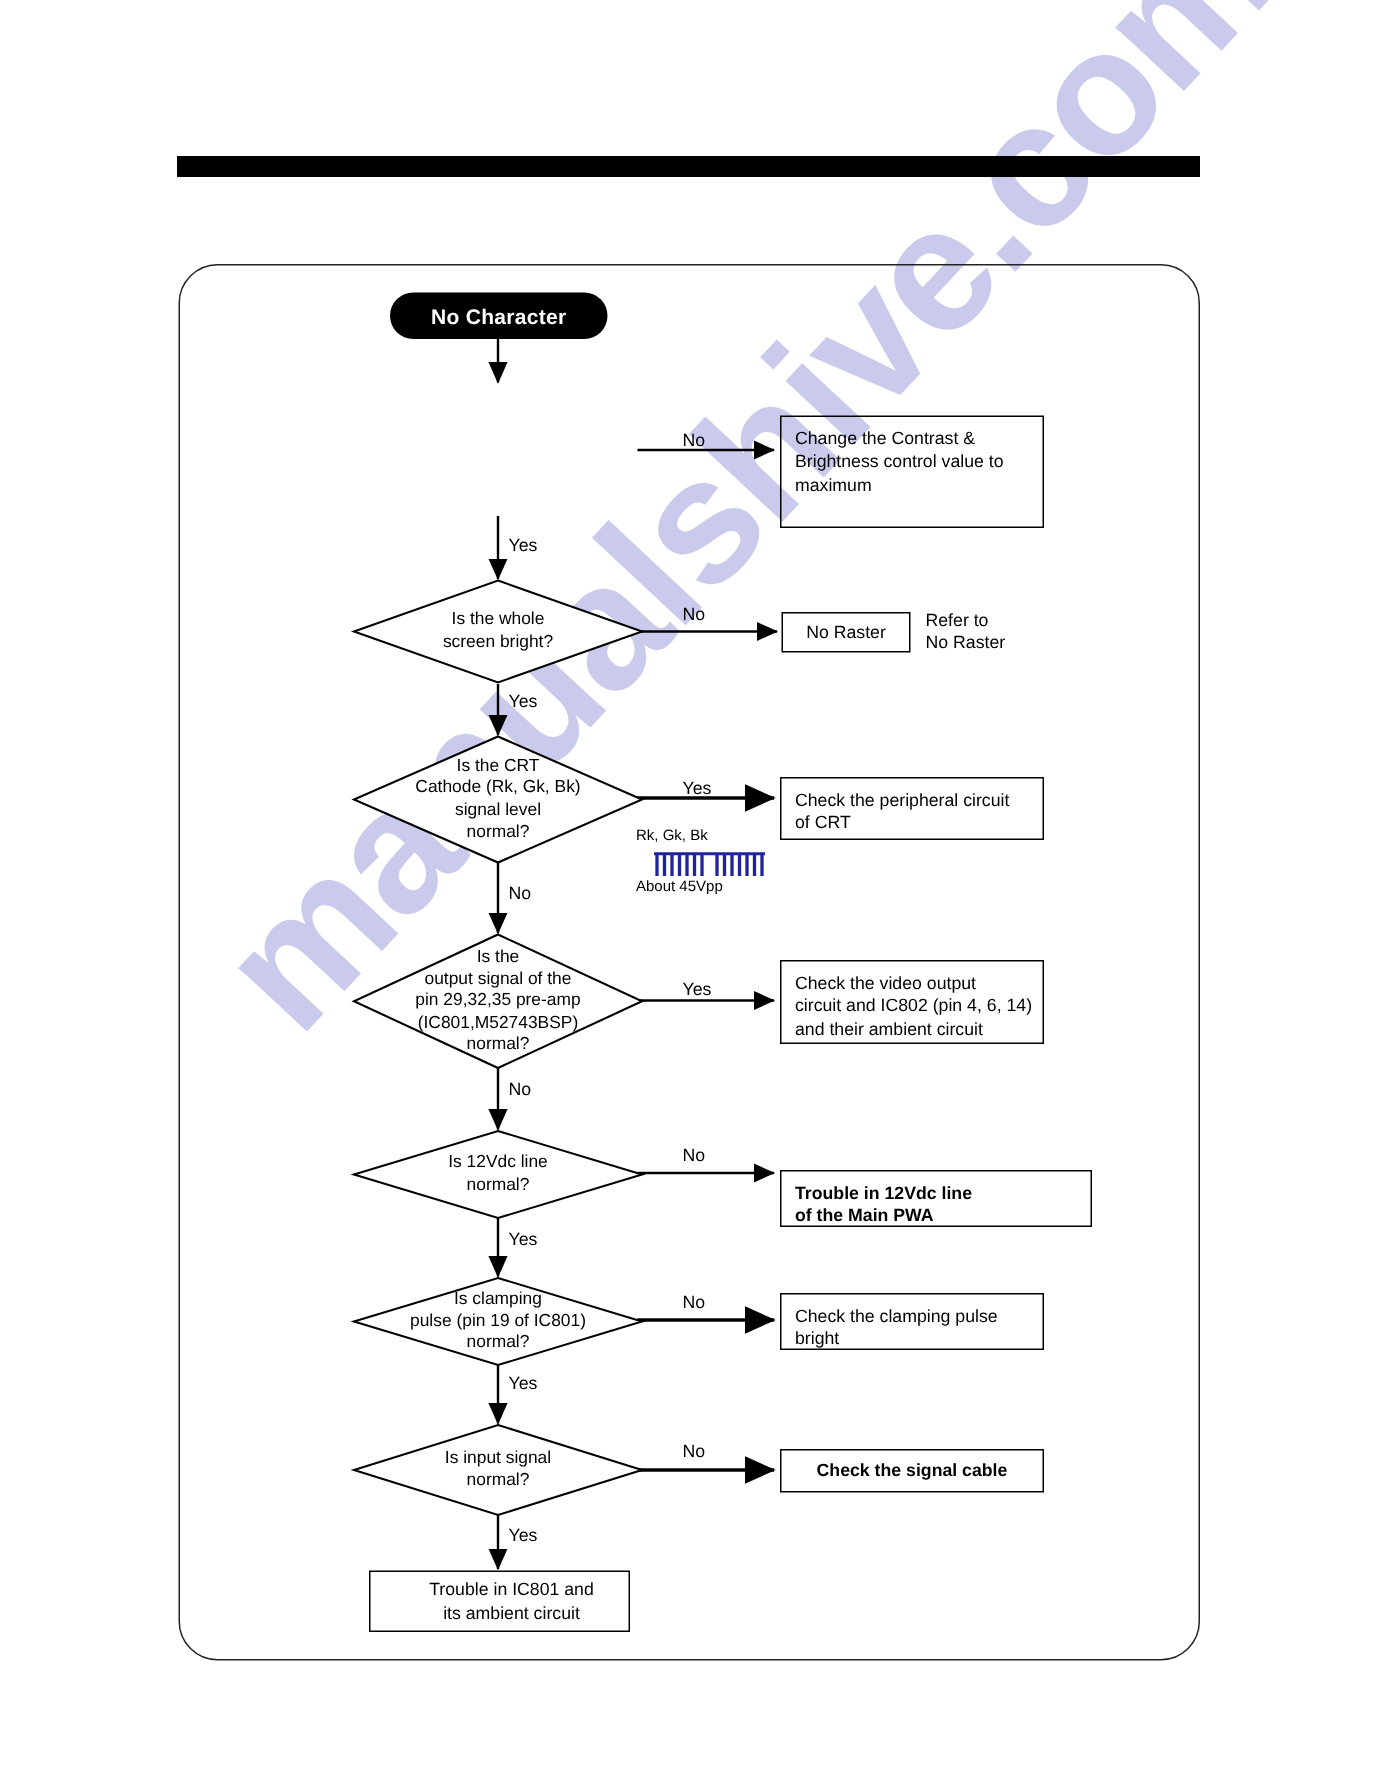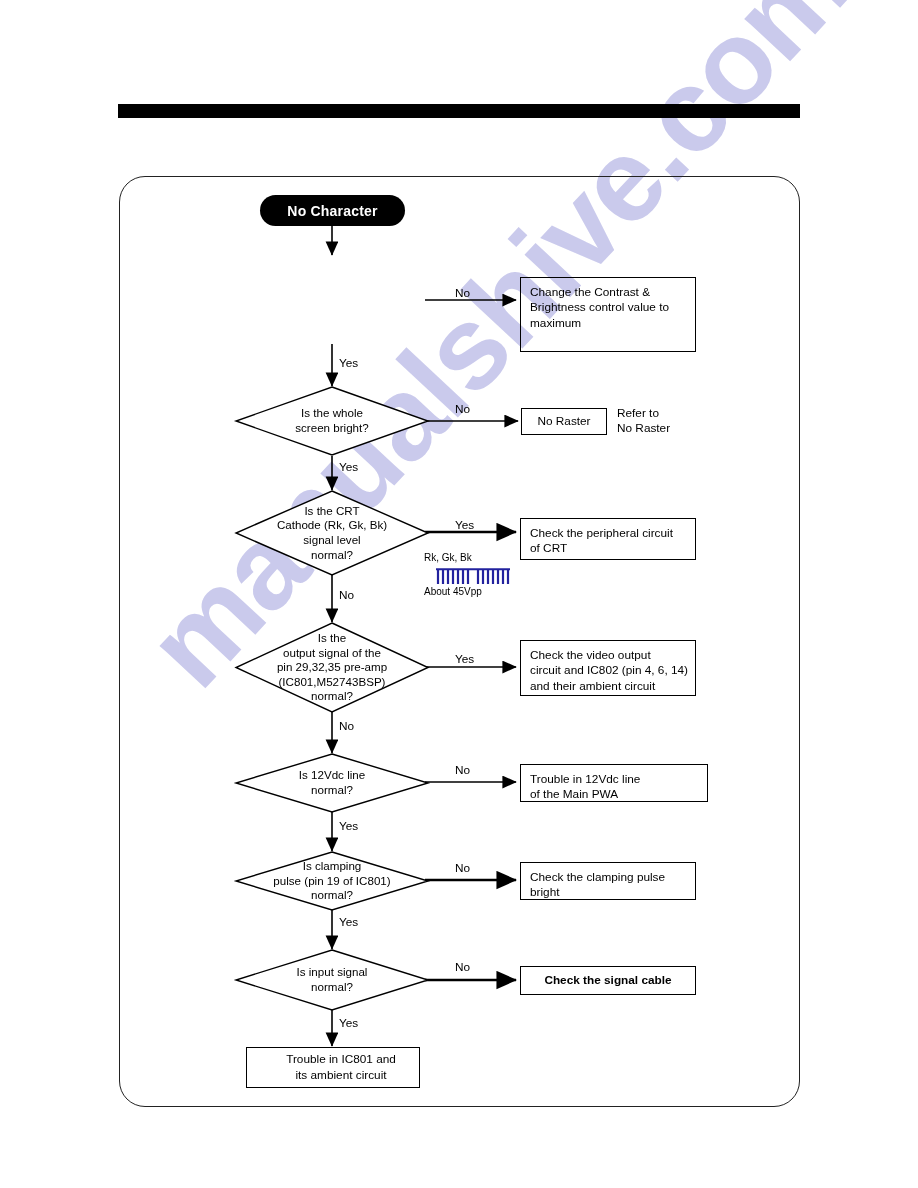--- a/index.html
+++ b/index.html
@@ -307,21 +307,21 @@
 
     <div class="decision" style="left:235px; top:753px; width:194px; height:60px;">
       <svg width="194" height="60" viewBox="0 0 194 60">
         <polygon points="97,1 193,30 97,59 1,30" fill="#fff" stroke="#000" stroke-width="1.4"></polygon>
       </svg>
       <div class="dtext">Is 12Vdc line
 normal?</div>
     </div>
     <div class="edge-label" style="left:455px; top:763px;">No</div>
     <div class="edge-label" style="left:339px; top:819px;">Yes</div>
-    <div class="process" style="left:520px; top:764px; width:188px; height:38px;">Trouble in 12Vdc line
+    <div class="process" style="left:520px; top:780px; width:208px; height:38px;font-weight:bold;">Trouble in 12Vdc line
 of the Main PWA</div>
 
     <div class="decision" style="left:235px; top:851px; width:194px; height:60px;">
       <svg width="194" height="60" viewBox="0 0 194 60">
         <polygon points="97,1 193,30 97,59 1,30" fill="#fff" stroke="#000" stroke-width="1.4"></polygon>
       </svg>
       <div class="dtext">Is clamping
 pulse (pin 19 of IC801)
 normal?</div>
     </div>

